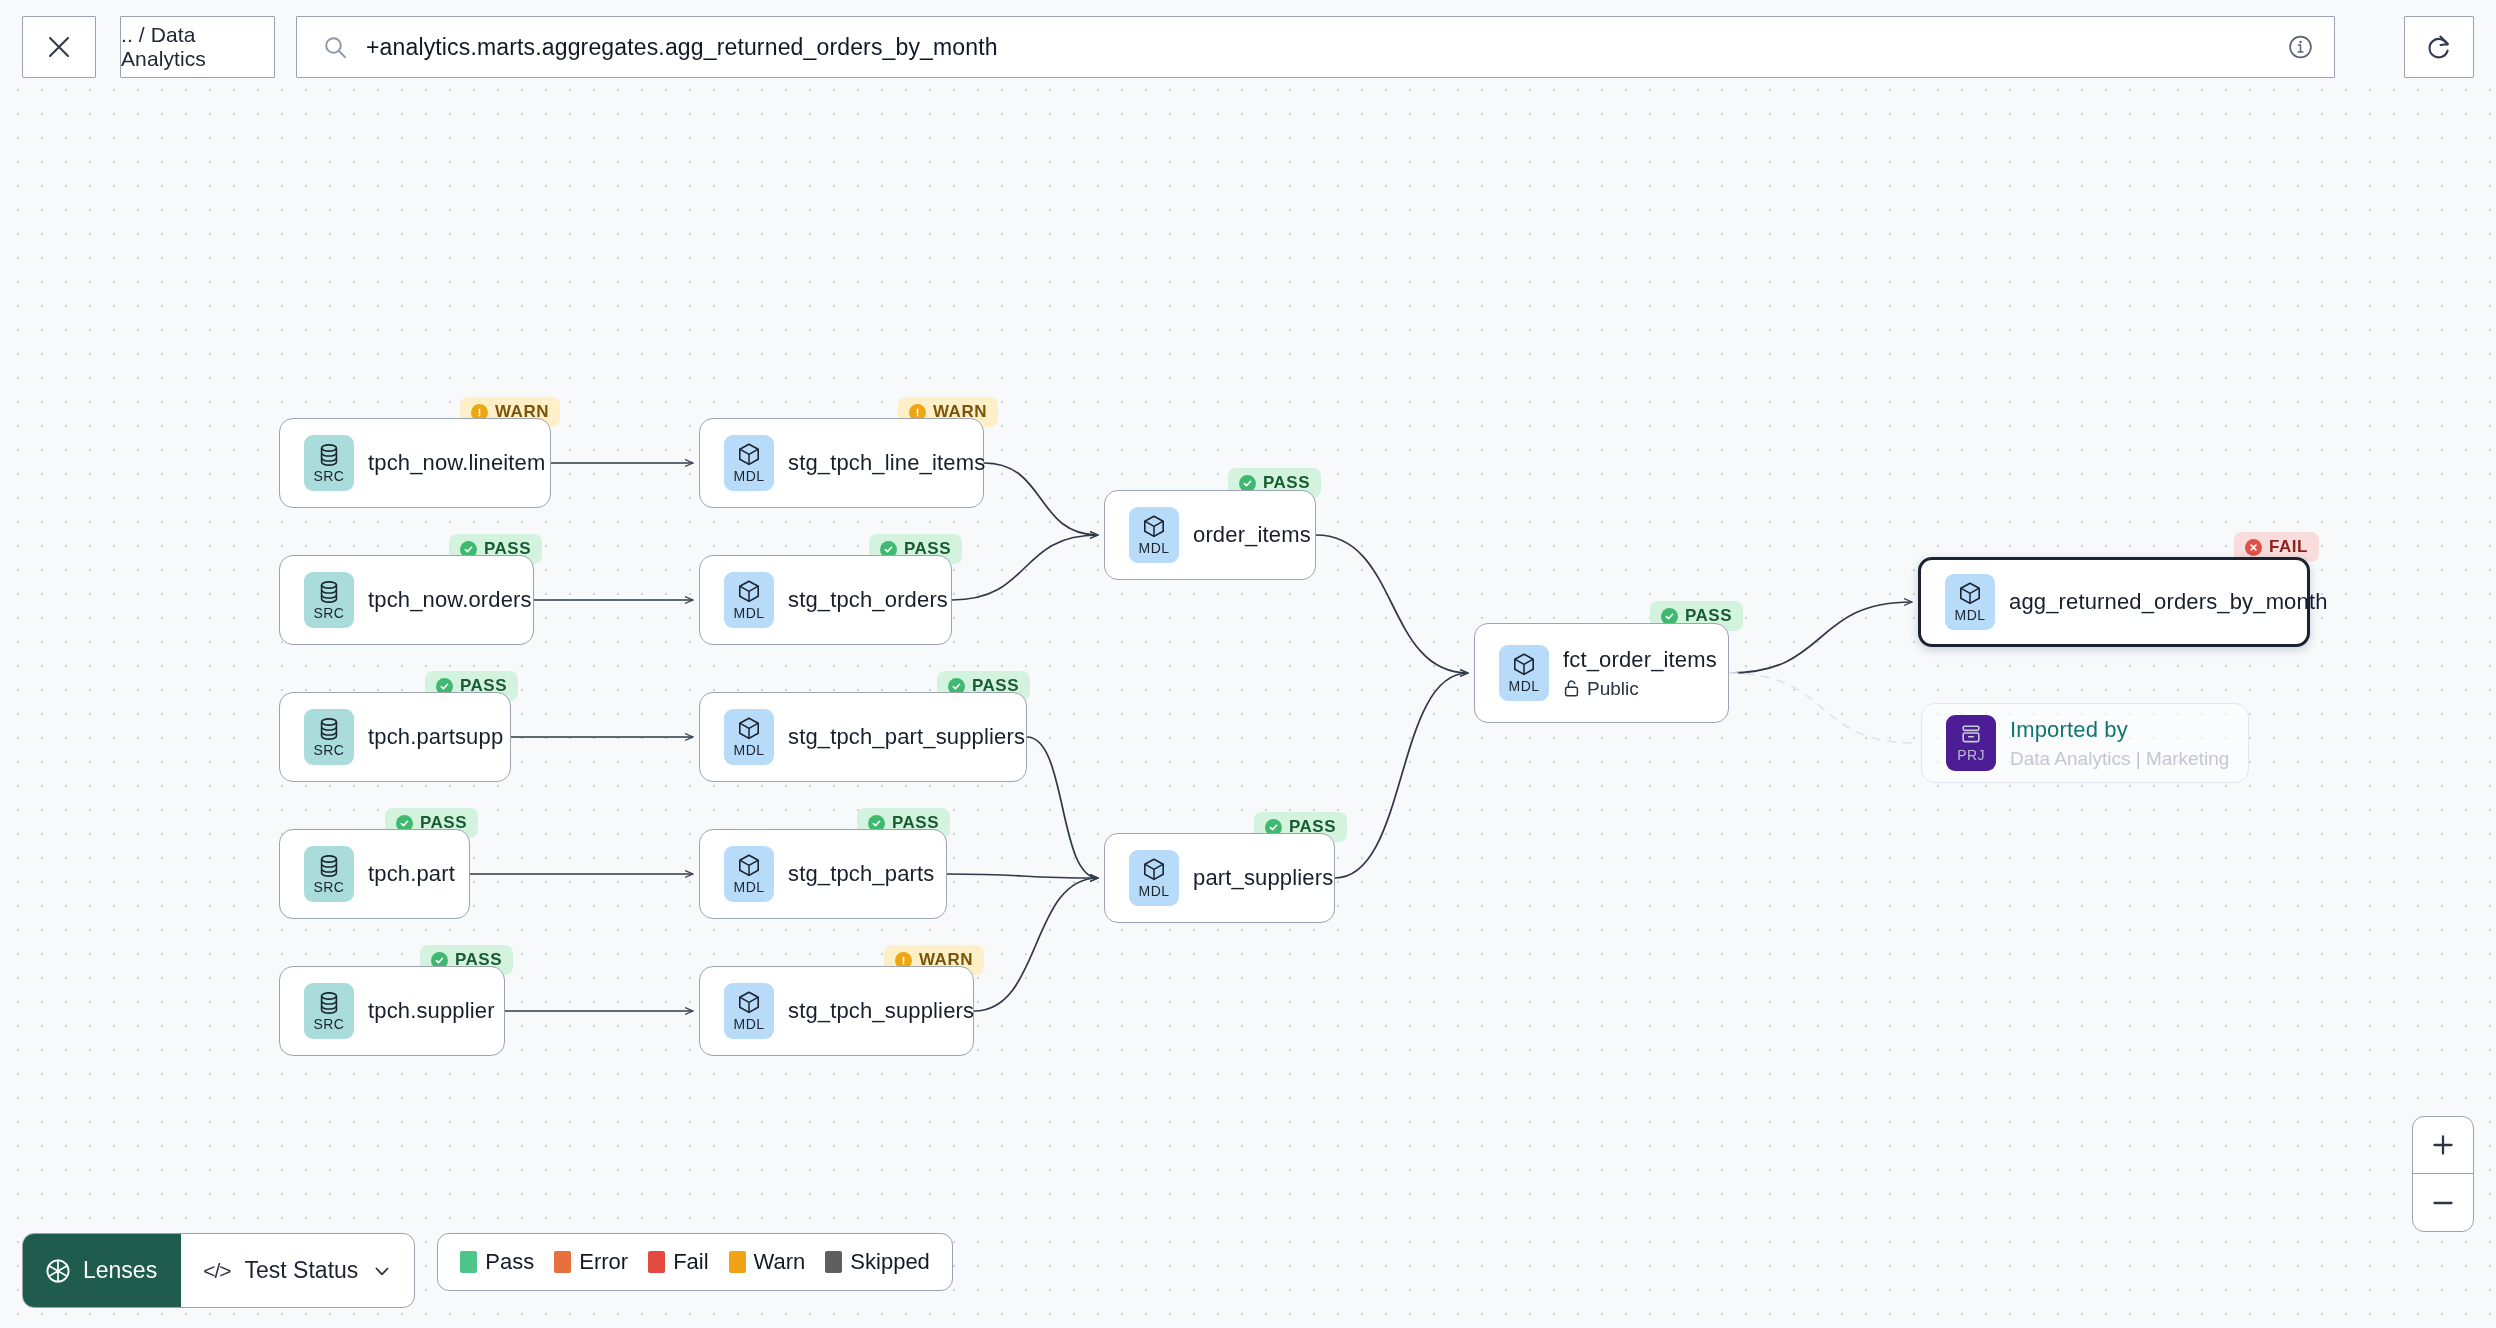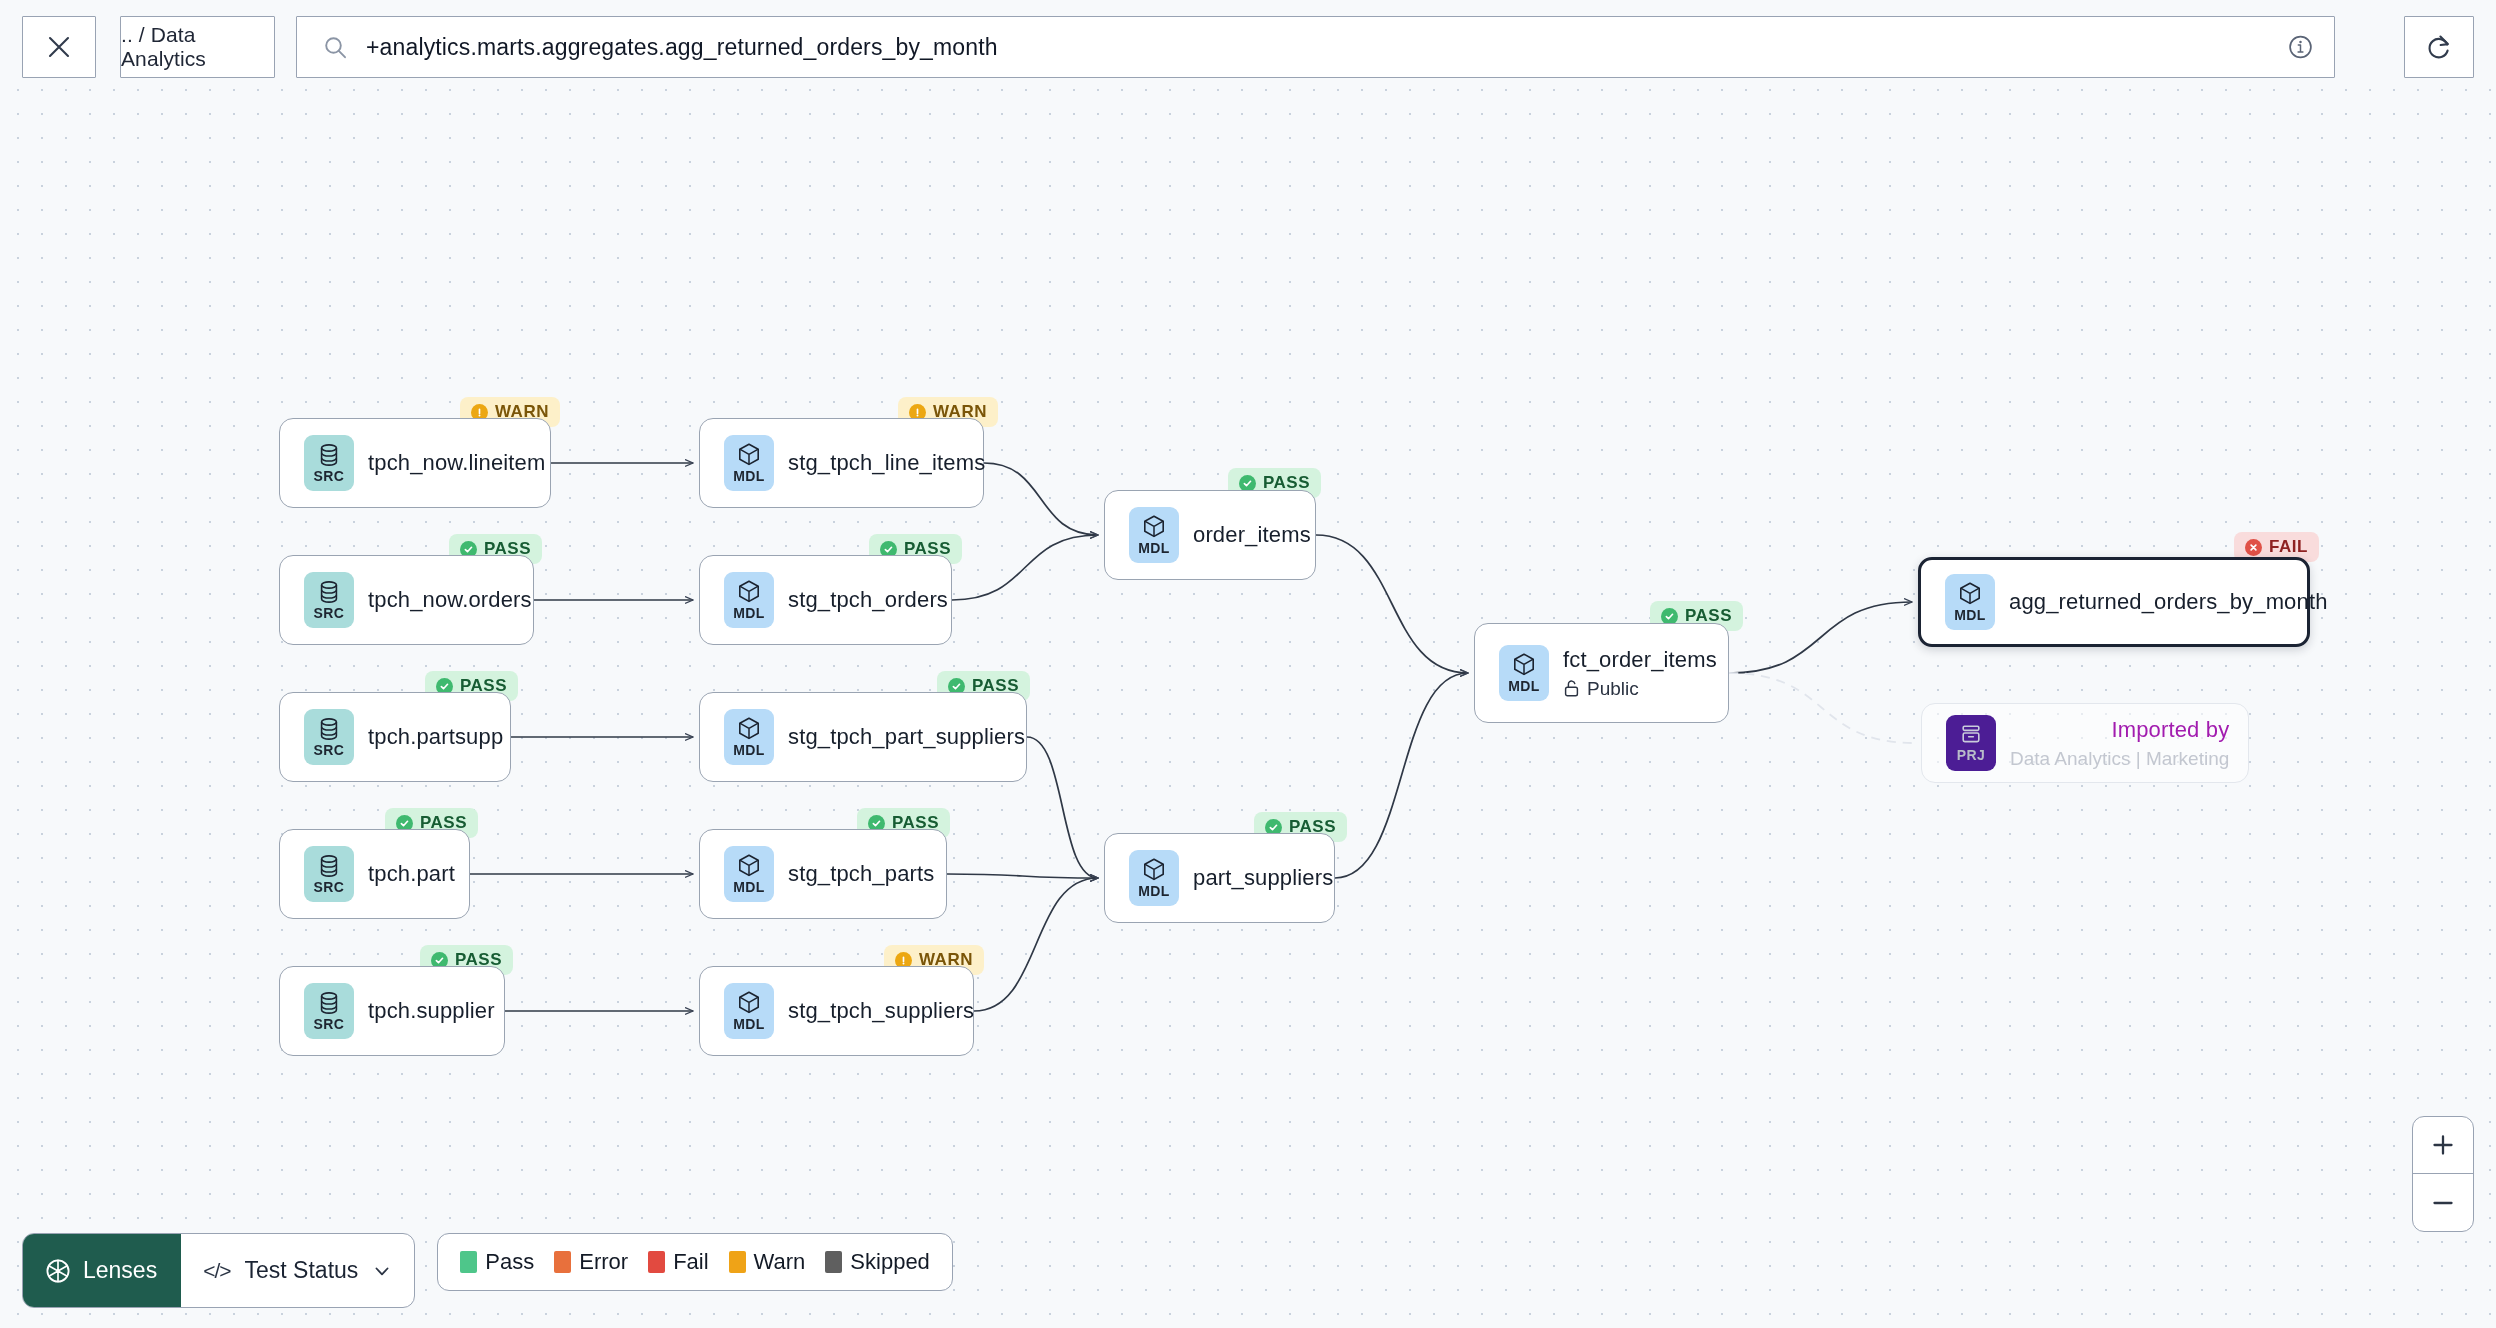--- a/index.html
+++ b/index.html
@@ -106,34 +106,34 @@
     border-radius: 9px;
     display: flex; flex-direction: column;
     align-items: center; justify-content: center;
     gap: 1px;
   }
   .nicon.src { background: #a9dcdb; }
   .nicon.mdl { background: #b7dbf8; }
   .nicon.prj { background: #4c1d95; }
   .nicon .glyph { line-height: 0; }
   .nicon .code {
-    font-size: 14px; font-weight: 700; letter-spacing: .4px;
+    font-size: 14px; font-weight: 400; letter-spacing: .4px;
     color: #1d2530; font-family: "Liberation Sans", sans-serif;
   }
   .nicon.prj .code { color: #b8bcc9; }
 
   .ntext { margin-left: 14px; display: flex; flex-direction: column; gap: 5px; }
   .nlabel {
     font-size: 22px; color: #171f2c; letter-spacing: .15px; white-space: nowrap;
   }
   .nsub {
     font-size: 19px; color: #2b3342; display: flex; align-items: center; gap: 7px;
     white-space: nowrap;
   }
-  .node.ghost .nlabel { color: #a21caf; text-align: right; }
+  .node.ghost .nlabel { color: #0f766e; }
   .node.ghost .nsub   { color: #c3c7d0; }
 
   
   .badge {
     position: absolute;
     height: 30px;
     border-radius: 8px;
     display: flex; align-items: center; gap: 7px;
     padding: 0 11px;
     font-size: 17px;

